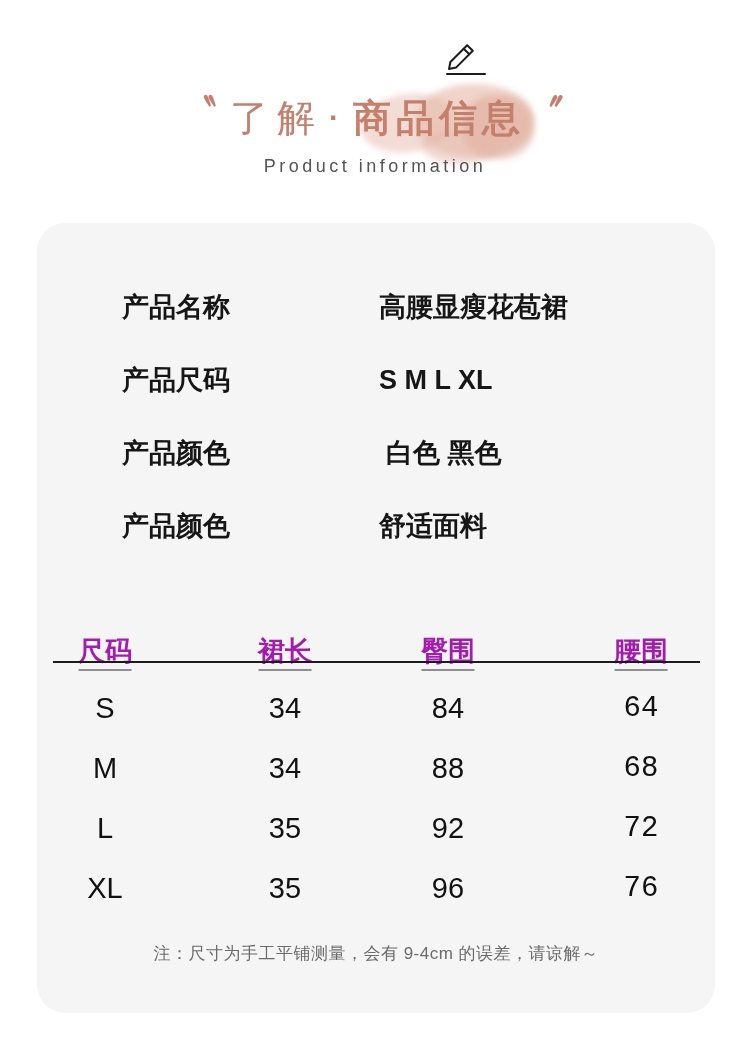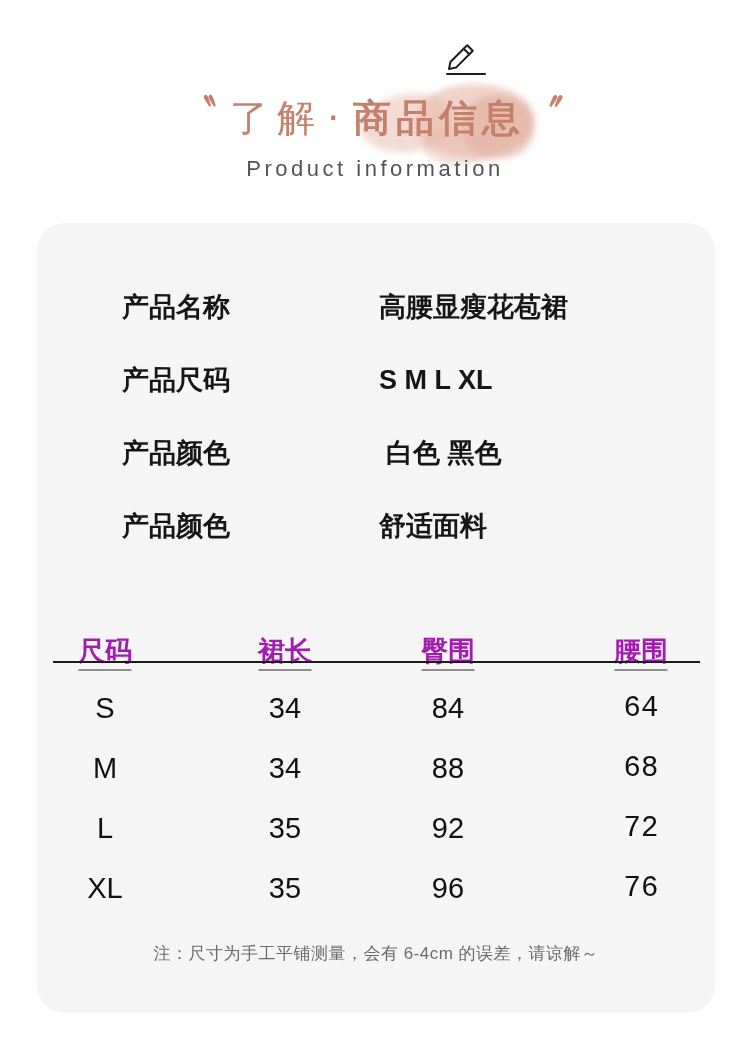--- a/index.html
+++ b/index.html
@@ -18,21 +18,21 @@
 
   .title { position:absolute; left:0; top:94px; width:750px; height:48px; z-index:2;
            display:flex; justify-content:center; align-items:center; gap:14px;
            color:#c5806c; font-size:38px; line-height:48px; }
   .t-quote { font-weight:700; font-size:30px; transform:translateY(-9px); }
   .t-light { font-weight:300; letter-spacing:9px; margin-right:-9px; }
   .t-sep   { font-weight:700; font-size:30px; }
   .t-bold  { font-weight:700; letter-spacing:5px; margin-right:-5px; }
 
   .subtitle { position:absolute; left:0; top:156px; width:750px; text-align:center;
-              font-size:22px; font-weight:300; letter-spacing:3.5px; color:#545454; z-index:2; }
+              font-size:18px; font-weight:300; letter-spacing:3.5px; color:#545454; z-index:2; }
 
   
   .card { position:absolute; left:37px; top:223px; width:678px; height:790px;
           background:#f5f5f6; border-radius:28px; }
 
   .info-row { position:absolute; left:58px; height:34px; display:flex; align-items:center;
               font-size:27px; font-weight:700; color:#161616; }
   .info-row.r0 { top:67px; }  .info-row.r1 { top:140px; }
   .info-row.r2 { top:213px; } .info-row.r3 { top:286px; }
   .info-label { width:257px;margin-left:27px; }
@@ -135,16 +135,16 @@
       <span class="tcell c3">92</span>
       <span class="tcell c4">72</span>
     </div>
     <div class="tbl-row tr3">
       <span class="tcell c1">XL</span>
       <span class="tcell c2">35</span>
       <span class="tcell c3">96</span>
       <span class="tcell c4">76</span>
     </div>
 
-    <div class="note">注：尺寸为手工平铺测量，会有 6-4cm 的误差，请谅解～</div>
+    <div class="note">注：尺寸为手工平铺测量，会有 9-4cm 的误差，请谅解～</div>
   </div>
 
 </div>
 
 </body></html>

